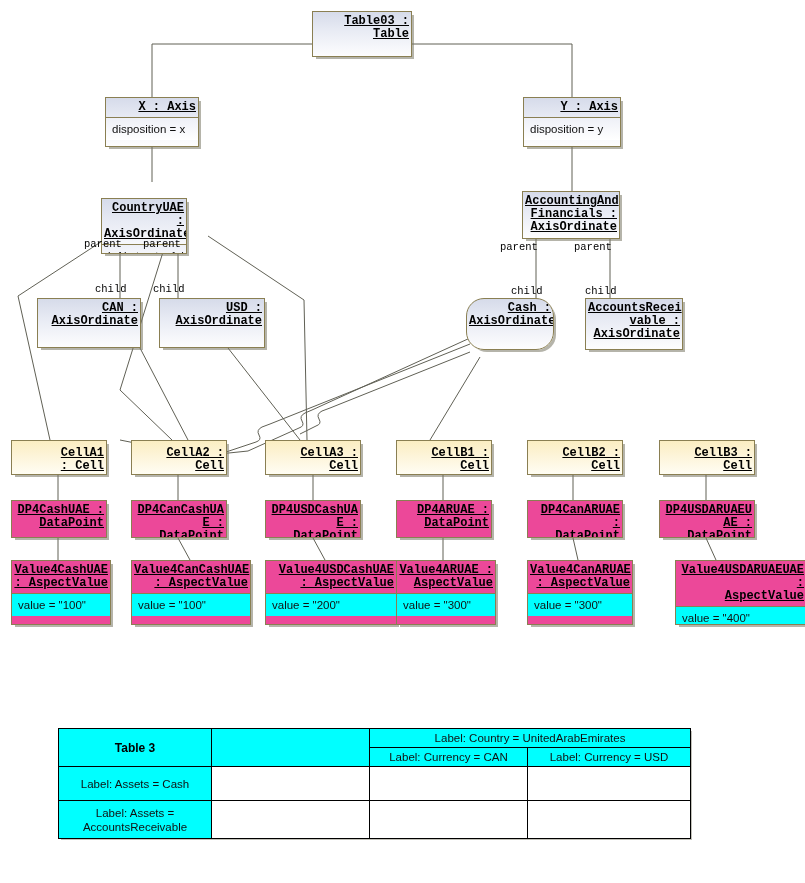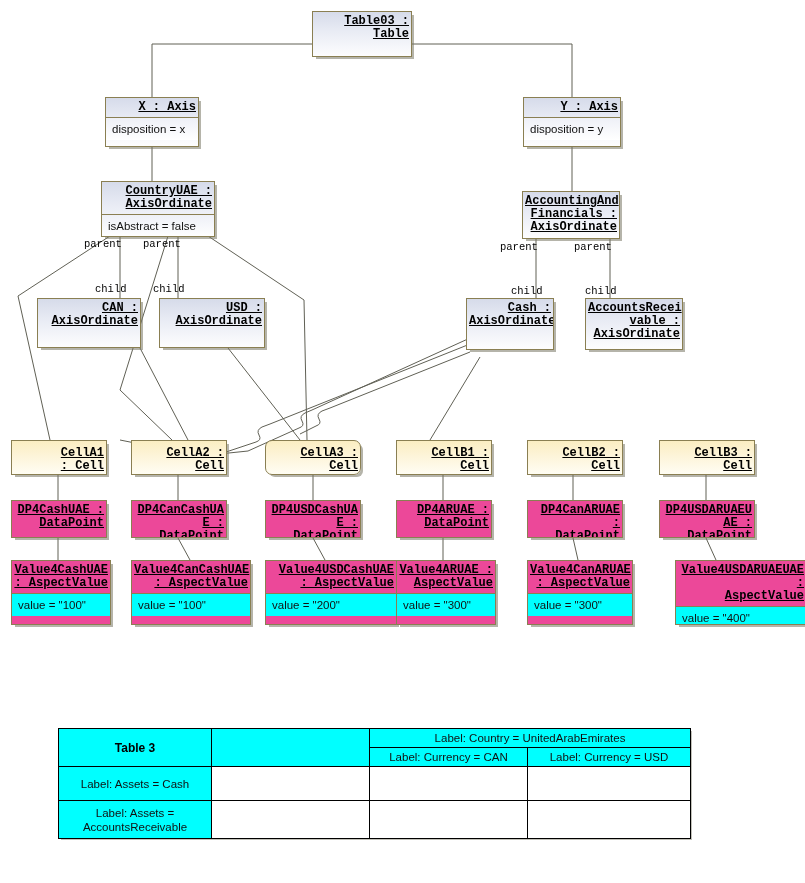--- a/index.html
+++ b/index.html
@@ -158,21 +158,21 @@
   <div class="node blue" style="left:105px;top:97px;width:94px;height:50px;">
     <div class="hdr"><span>X : Axis</span></div>
     <div class="attr">disposition = x</div>
   </div>
 
   <div class="node blue" style="left:523px;top:97px;width:98px;height:50px;">
     <div class="hdr"><span>Y : Axis</span></div>
     <div class="attr">disposition = y</div>
   </div>
 
-  <div class="node blue" style="left:101px;top:181px;width:114px;height:56px;">
+  <div class="node blue" style="left:101px;top:198px;width:86px;height:56px;">
     <div class="hdr">
       <span>CountryUAE :</span><br>
       <span>AxisOrdinate</span>
     </div>
     <div class="attr">isAbstract = false</div>
   </div>
 
   <div class="node blue" style="left:522px;top:191px;width:98px;height:48px;">
     <div class="hdr">
       <span>AccountingAnd</span><br>
@@ -188,21 +188,21 @@
     </div>
   </div>
 
   <div class="node blue" style="left:159px;top:298px;width:106px;height:50px;">
     <div class="hdr">
       <span>USD :</span><br>
       <span>AxisOrdinate</span>
     </div>
   </div>
 
-  <div class="node blue" style="left:466px;top:298px;width:88px;height:52px;">
+  <div class="node blue" style="left:466px;top:298px;width:88px;height:52px;border-radius:18px;">
     <div class="hdr">
       <span>Cash :</span><br>
       <span>AxisOrdinate</span>
     </div>
   </div>
 
   <div class="node blue" style="left:585px;top:298px;width:98px;height:52px;">
     <div class="hdr">
       <span>AccountsRecei</span><br>
       <span>vable :</span><br>
@@ -219,21 +219,21 @@
   <div class="elabel" style="left:574px;top:241px;">parent</div>
   <div class="elabel" style="left:511px;top:285px;">child</div>
   <div class="elabel" style="left:585px;top:285px;">child</div>
 
   <div class="node yellow" style="left:11px;top:440px;width:96px;height:35px;padding-left:44px;">
     <div class="hdr" style="padding-top:6px;"><span>CellA1 : Cell</span></div>
   </div>
   <div class="node yellow" style="left:131px;top:440px;width:96px;height:35px;">
     <div class="hdr" style="padding-top:6px;"><span>CellA2 : Cell</span></div>
   </div>
-  <div class="node yellow" style="left:265px;top:440px;width:96px;height:35px;border-radius:7px;">
+  <div class="node yellow" style="left:265px;top:440px;width:96px;height:35px;">
     <div class="hdr" style="padding-top:6px;"><span>CellA3 : Cell</span></div>
   </div>
   <div class="node yellow" style="left:396px;top:440px;width:96px;height:35px;">
     <div class="hdr" style="padding-top:6px;"><span>CellB1 : Cell</span></div>
   </div>
   <div class="node yellow" style="left:527px;top:440px;width:96px;height:35px;">
     <div class="hdr" style="padding-top:6px;"><span>CellB2 : Cell</span></div>
   </div>
   <div class="node yellow" style="left:659px;top:440px;width:96px;height:35px;">
     <div class="hdr" style="padding-top:6px;"><span>CellB3 : Cell</span></div>

